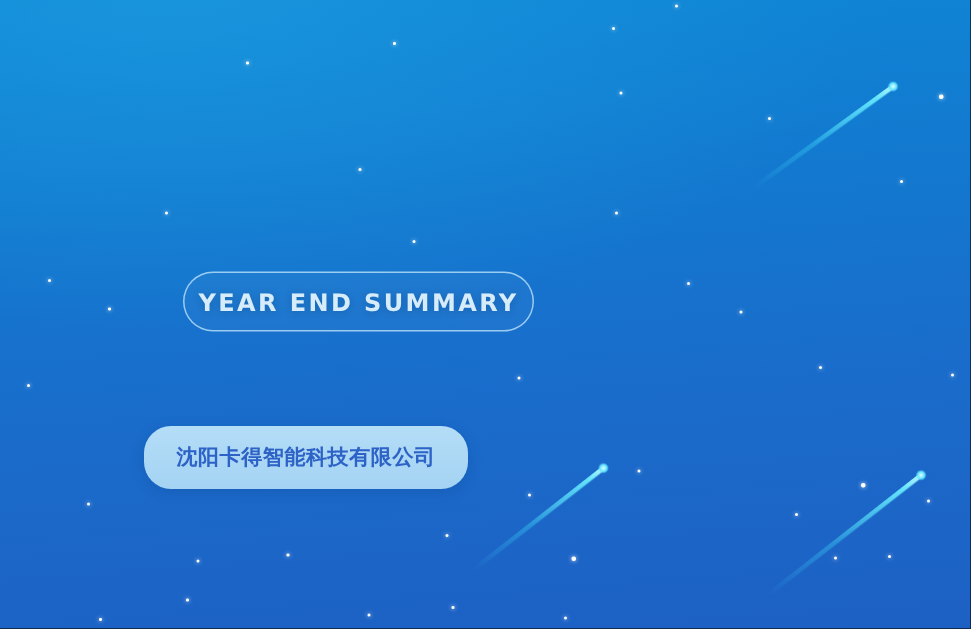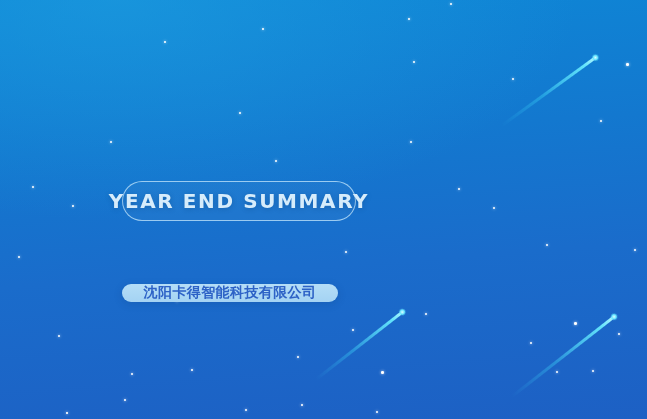--- a/index.html
+++ b/index.html
@@ -105,35 +105,35 @@
     box-sizing: border-box;
     border: 1.5px solid rgba(178,219,247,0.85);
     border-radius: 22px;
     display: flex;
     align-items: center;
     justify-content: center;
     background: rgba(255,255,255,0.035);
   }
   .en-pill-label {
     font-family: "DejaVu Sans", "Liberation Sans", sans-serif;
-    font-size: 20px;
+    font-size: 16px;
     font-weight: 700;
     letter-spacing: 1.6px;
     color: #d6ecfb;
     white-space: nowrap;
     text-shadow: 0 1px 5px rgba(8,58,110,0.3);
   }
 
   
   .company-pill {
     position: absolute;
-    left: 122px;
+    left: 96px;
     top: 284px;
     width: 216px;
-    height: 18px;
+    height: 42px;
     border-radius: 18px;
     background: linear-gradient(180deg, #b4ddf7 0%, #a4d3f3 100%);
     display: flex;
     align-items: center;
     justify-content: center;
     box-shadow: 0 2px 9px rgba(10,52,104,0.18);
   }
   .company-label {
     font-family: "DejaVu Sans", "Liberation Sans", sans-serif;
     font-size: 14px;

